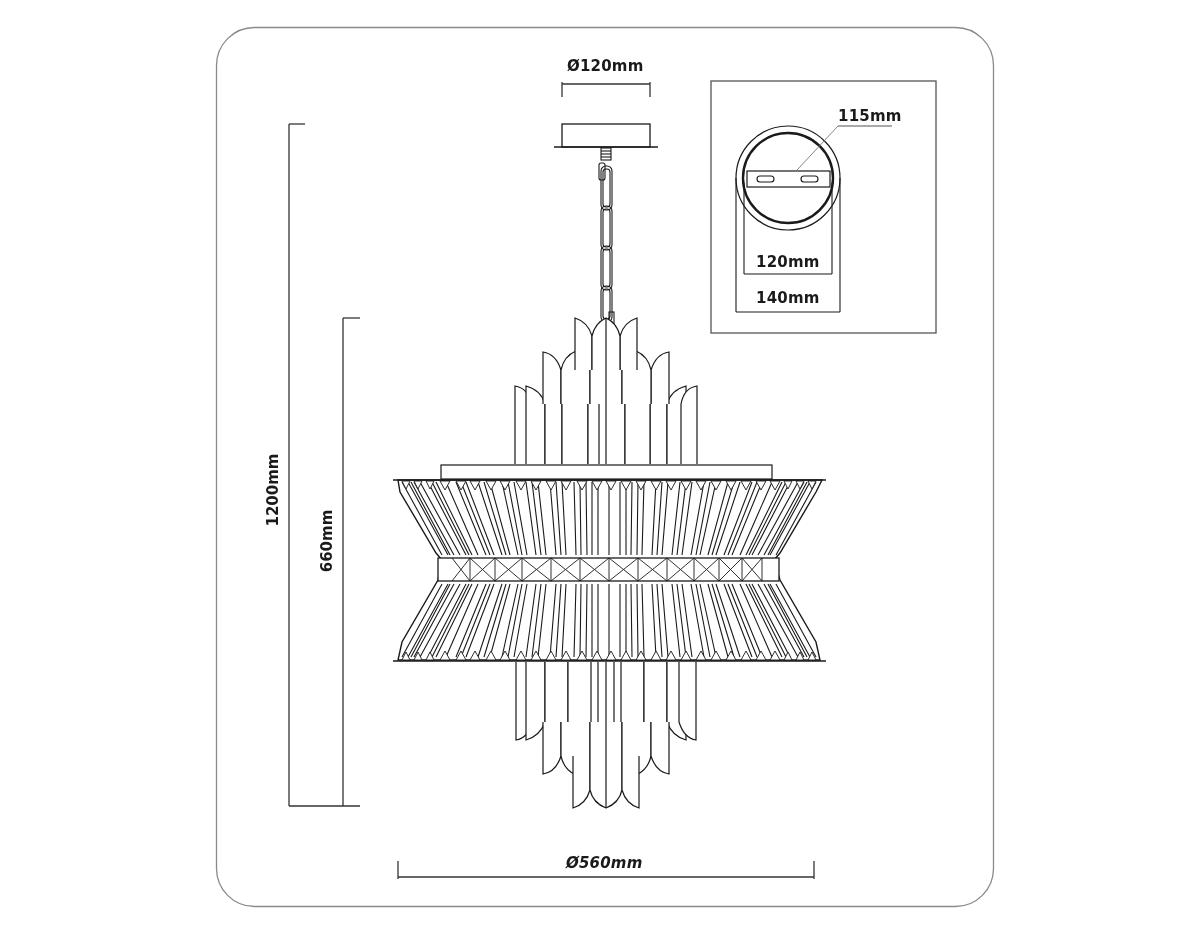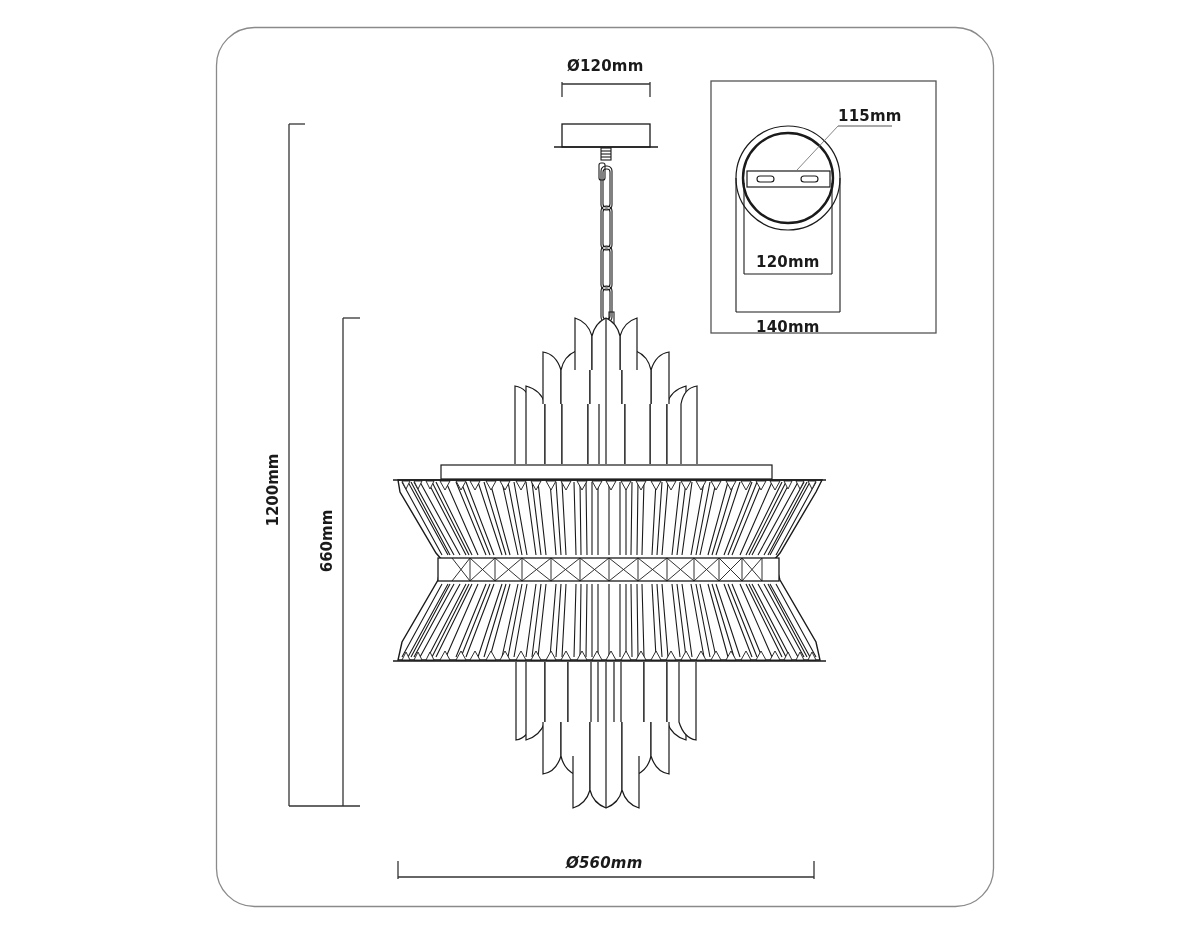--- a/index.html
+++ b/index.html
@@ -171,17 +171,17 @@
       <line x1="736" y1="178" x2="736" y2="312" stroke-width="1.1"></line>
       <line x1="840" y1="178" x2="840" y2="312" stroke-width="1.1"></line>
       <line x1="736" y1="312" x2="840" y2="312" stroke-width="1.1"></line>
     </g>
   </svg>
 
   
   <div class="lbl" style="left:567px; top:57px;">Ø120mm</div>
   <div class="lbl" style="left:838px; top:107px;text-align:center;">115mm</div>
   <div class="lbl" style="left:756px; top:253px;">120mm</div>
-  <div class="lbl" style="left:756px; top:289px;margin-top:29px;">140mm</div>
+  <div class="lbl" style="left:756px; top:289px;">140mm</div>
   <div class="vlbl" style="left:233px; top:481px; width:80px; text-align:center;">1200mm</div>
   <div class="vlbl" style="left:292px; top:532px; width:70px; text-align:center;">660mm</div>
   <div class="lbl" style="left:566px; top:854px;font-style:italic;">Ø560mm</div>
 </div>
 
 </body></html>

